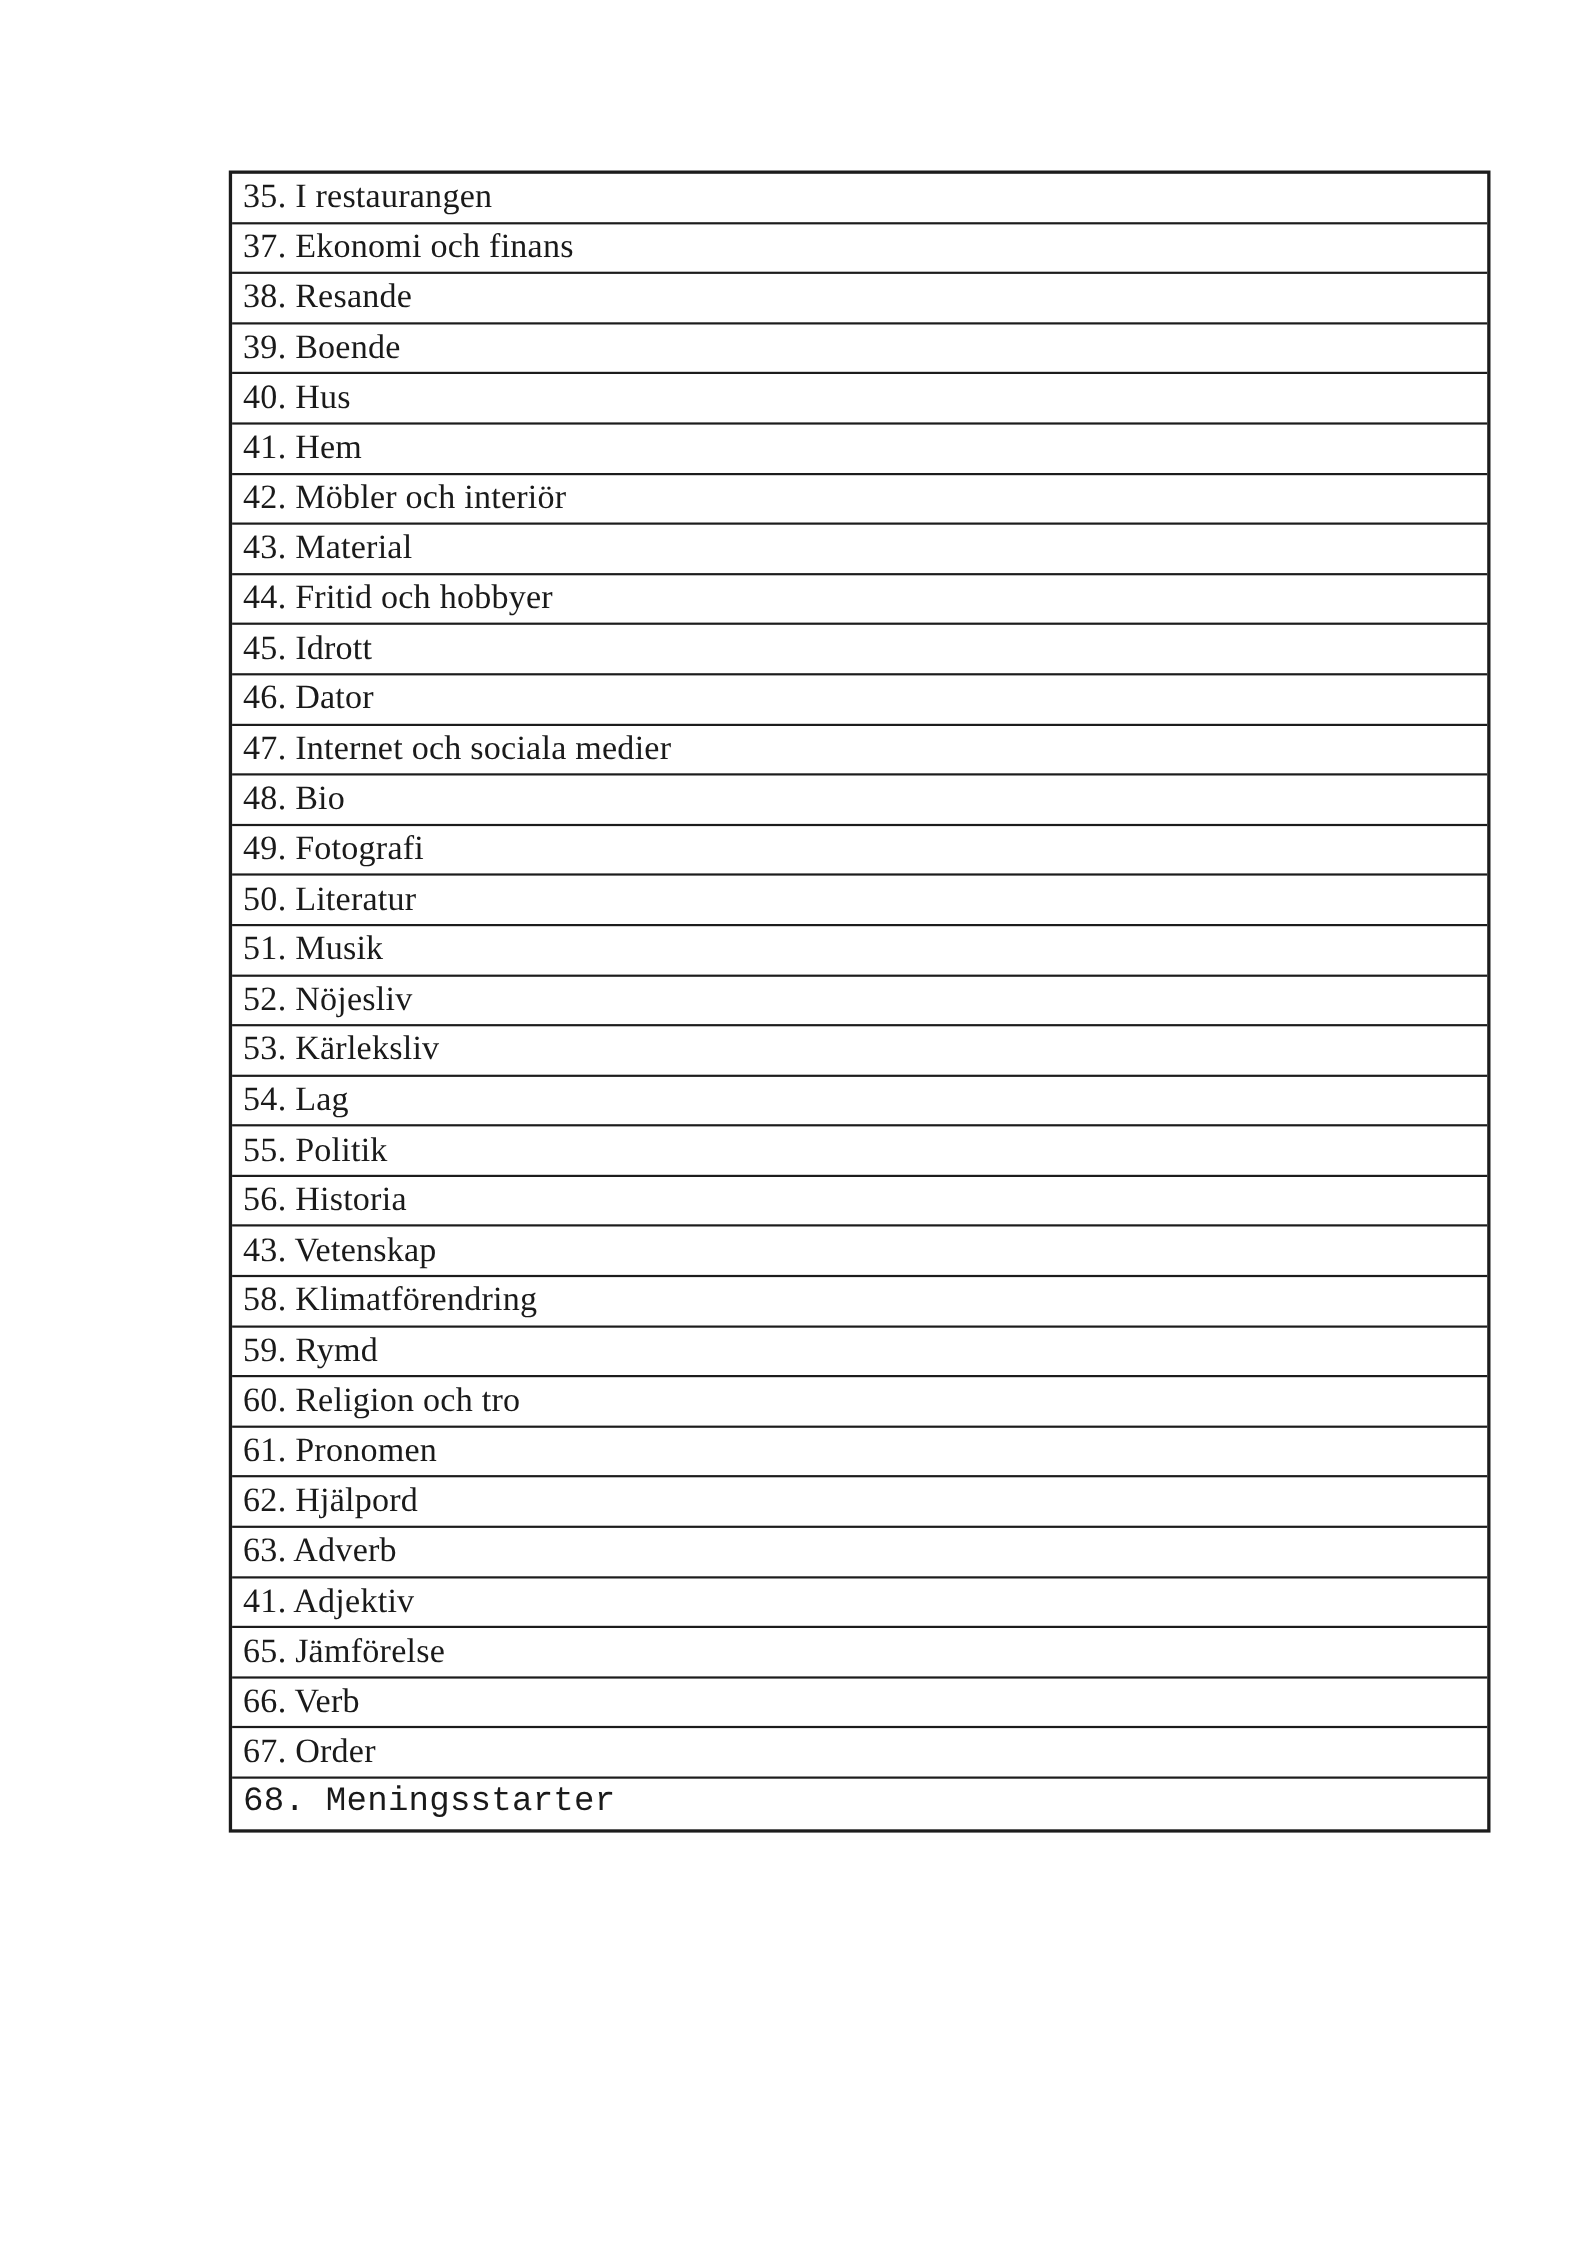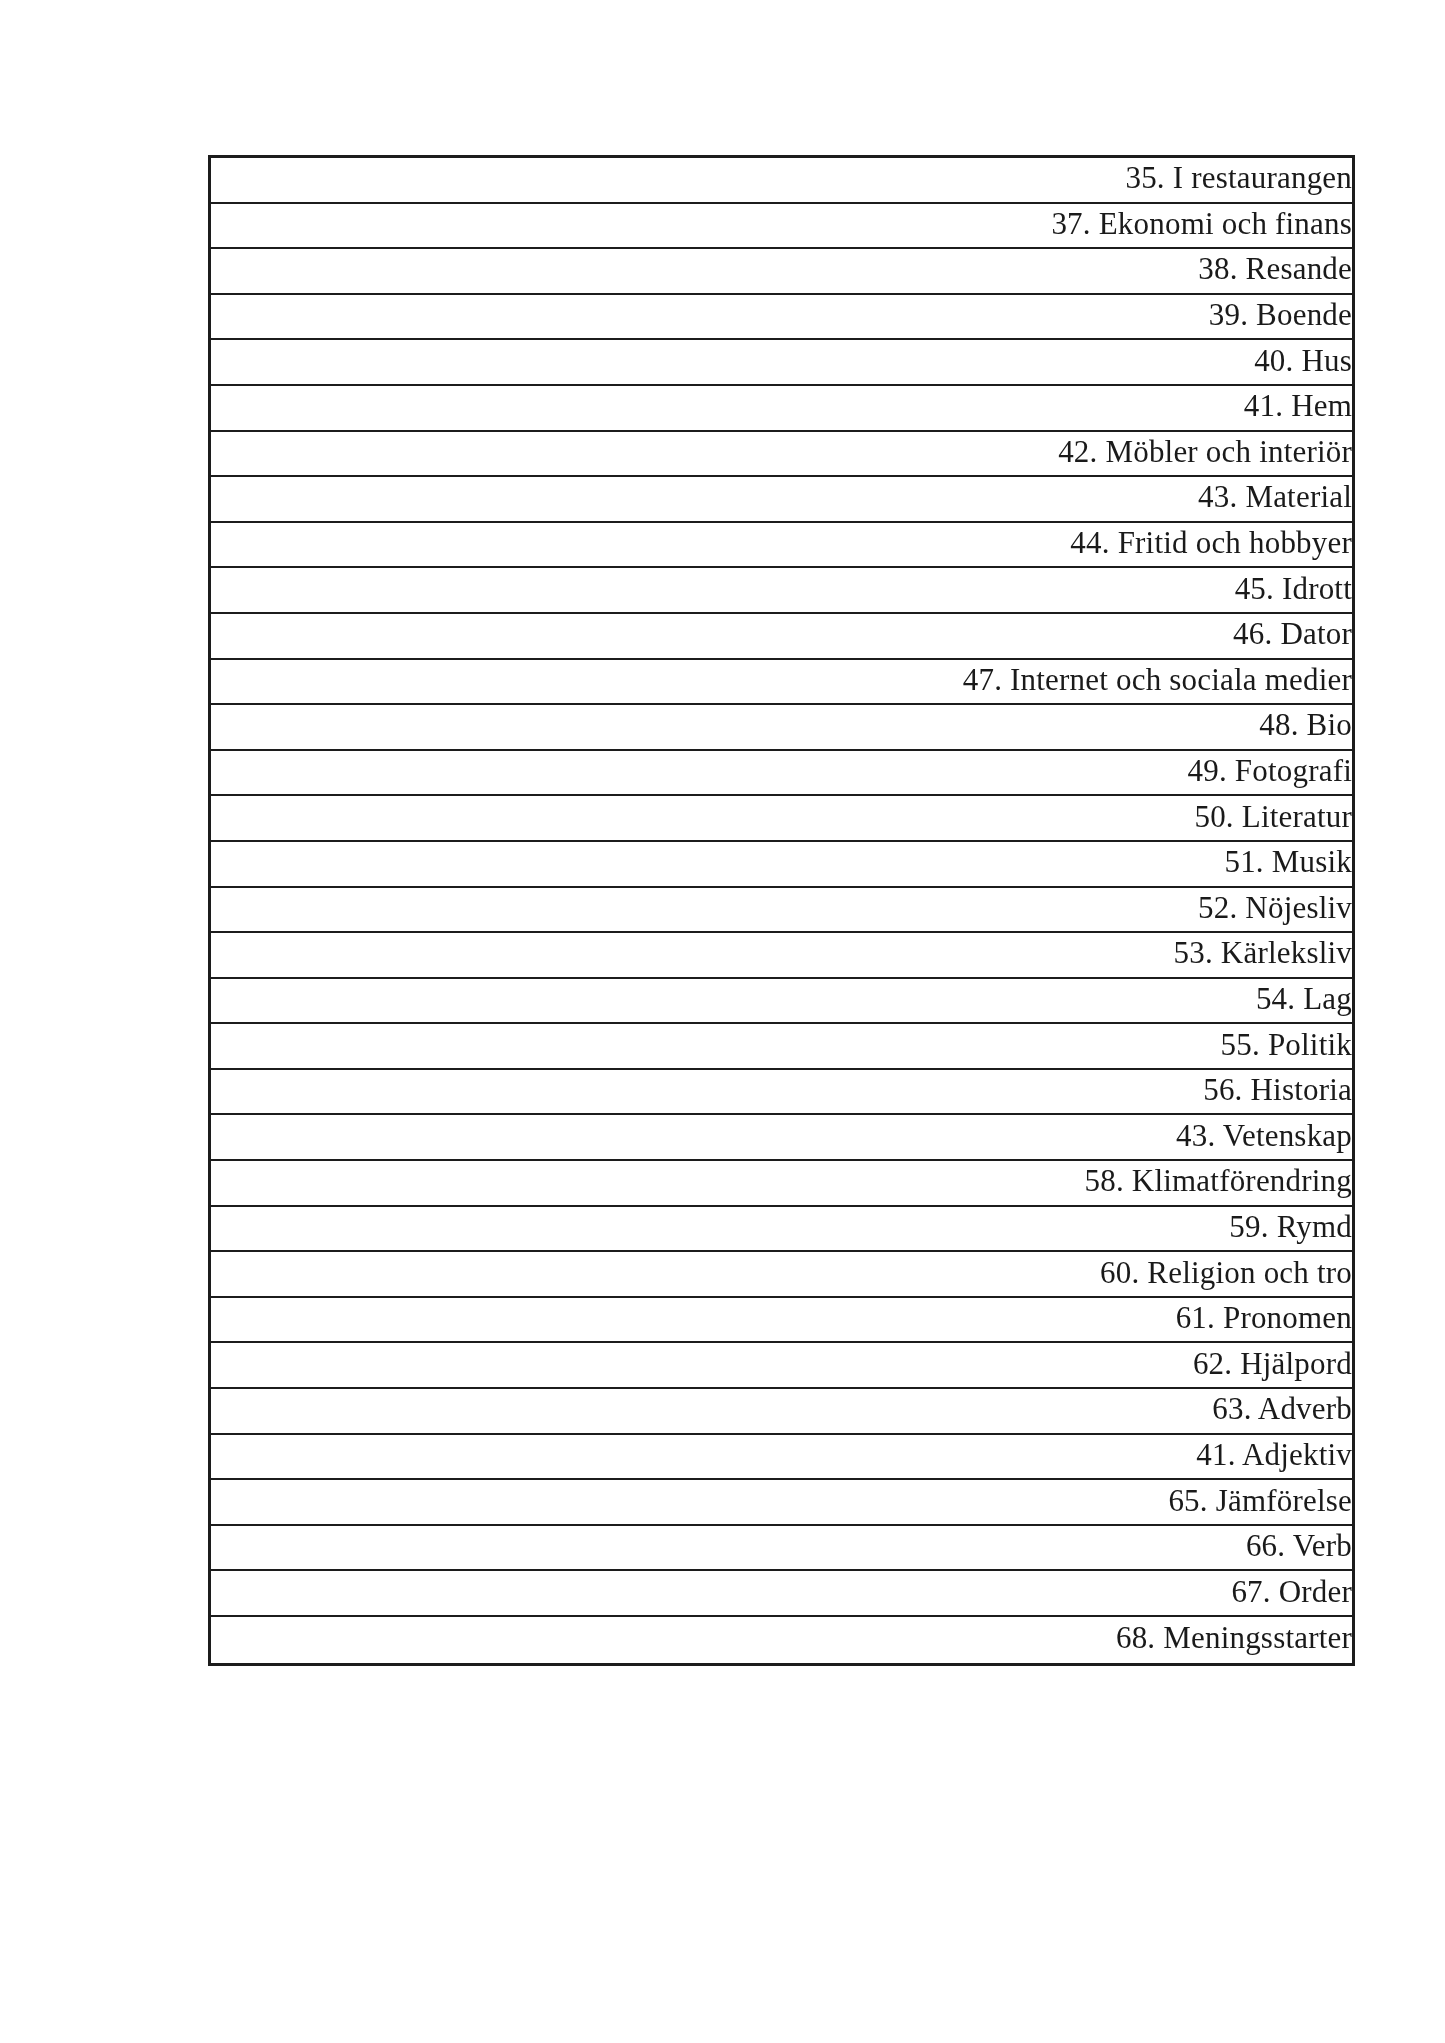--- a/index.html
+++ b/index.html
@@ -29,24 +29,24 @@
     border: 3px solid var(--border-color);
     background: var(--page-bg);
   }
   .toc-row {
     height: 45.6px;
     border-bottom: 2px solid var(--border-color);
     display: flex;
     align-items: center;
     padding-left: 10px;
     overflow: hidden;
-    justify-content: flex-end;
   }
   .toc-row:last-child {
     border-bottom: none;
+    font-family: Liberation Mono, monospace;
   }
   .toc-entry-text {
     font-size: 31px;
     line-height: 1;
     color: var(--text-color);
     letter-spacing: 0.2px;
     white-space: nowrap;
     padding-bottom: 4px; 
   }
 </style>

